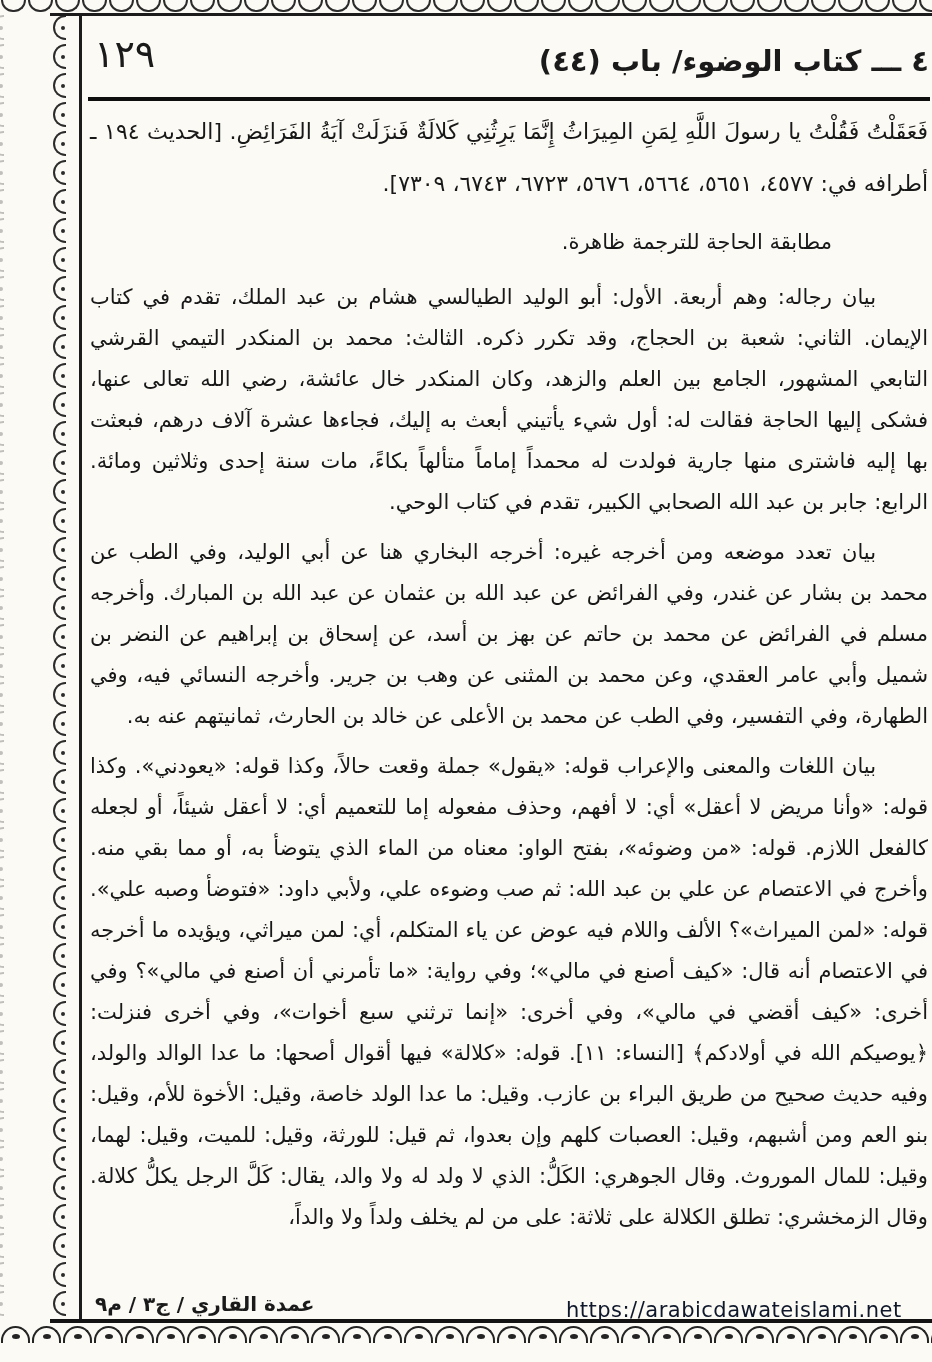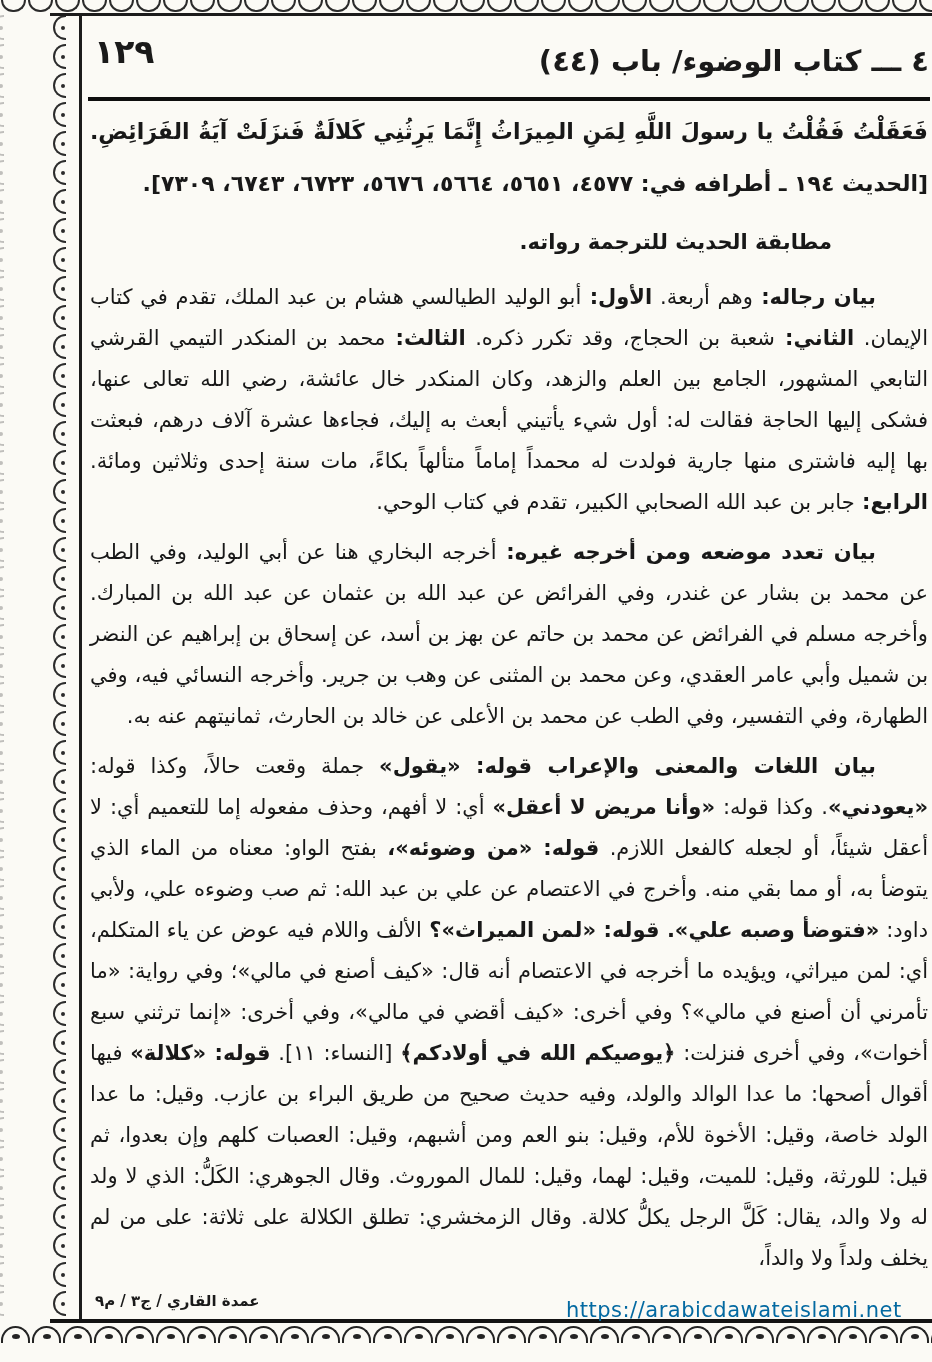--- a/index.html
+++ b/index.html
@@ -50,50 +50,50 @@
   }
   .border-left.faint { left:-9px; opacity:.28; }
 
   .frame-top    { position:absolute; left:50px; top:13px;  width:882px; height:2.5px; background:#1c1c1c; }
   .frame-left   { position:absolute; left:79px; top:13px;  width:2.5px; height:1308px; background:#1c1c1c; }
   .frame-bottom { position:absolute; left:50px; top:1319px; width:882px; height:3.5px; background:#131313; }
 
   
   .page-number {
     position:absolute; left:94px; top:32px;
-    font-size:33px; font-weight:bold; letter-spacing:2px;
+    font-size:38px; font-weight:normal; letter-spacing:2px;
   }
   .book-header {
     position:absolute; right:3px; top:44px;
     direction:rtl; font-size:29px; font-weight:bold; white-space:nowrap;
   }
   .header-rule { position:absolute; left:88px; top:97px; width:842px; height:4px; background:#0e0e0e; }
 
   
   .content {
     position:absolute; left:90px; top:106px; width:838px;
     direction:rtl; text-align:justify;
     font-size:21px; line-height:41px; color:#181818;
   }
   .para { margin:0 0 9px; text-indent:52px; }
-  .para .b, .para.allbold { font-weight:bold; }
+  .para .b, .para.allbold { font-weight:normal; }
   .para.hadith {
     font-weight:bold; font-size:22px; line-height:52px;
     text-indent:0; margin-bottom:12px;
   }
   .para.lead { text-indent:96px; margin-bottom:14px; }
 
   
   .footer-edition {
     position:absolute; left:95px; top:1292px;
-    direction:rtl; font-size:15px; font-weight:bold;
+    direction:rtl; font-size:20px; font-weight:bold;
   }
   .watermark {
     position:absolute; left:566px; top:1298px;
-    font-size:21px; color:#0369a1; letter-spacing:.5px;
+    font-size:21px; color:#0f172a; letter-spacing:.5px;
     font-family:"DejaVu Sans", sans-serif;
   }
 </style>
 </head>
 <body>
 
 <div class="border-top">
     <div class="sc top"></div>
     <div class="sc top"></div>
     <div class="sc top"></div>
@@ -260,20 +260,20 @@
 <div class="frame-top"></div>
 <div class="frame-left"></div>
 <div class="frame-bottom"></div>
 
 <div class="page-number">١٢٩</div>
 <div class="book-header">٤ ـــ كتاب الوضوء/ باب (٤٤)</div>
 <div class="header-rule"></div>
 
 <div class="content">
     <p class="para hadith"><span class="b">فَعَقَلْتُ فَقُلْتُ يا رسولَ اللَّهِ لِمَنِ المِيرَاثُ إِنَّمَا يَرِثُنِي كَلالَةٌ فَنزَلَتْ آيَةُ الفَرَائِضِ. [الحديث ١٩٤ ـ أطرافه في: ٤٥٧٧، ٥٦٥١، ٥٦٦٤، ٥٦٧٦، ٦٧٢٣، ٦٧٤٣، ٧٣٠٩].</span></p>
-    <p class="para lead"><span class="b">مطابقة الحديث للترجمة رواته.</span></p>
+    <p class="para lead"><span class="b">مطابقة الحاجة للترجمة ظاهرة.</span></p>
     <p class="para"><span class="b">بيان رجاله: </span><span>وهم أربعة. </span><span class="b">الأول: </span><span>أبو الوليد الطيالسي هشام بن عبد الملك، تقدم في كتاب الإيمان. </span><span class="b">الثاني: </span><span>شعبة بن الحجاج، وقد تكرر ذكره. </span><span class="b">الثالث: </span><span>محمد بن المنكدر التيمي القرشي التابعي المشهور، الجامع بين العلم والزهد، وكان المنكدر خال عائشة، رضي الله تعالى عنها، فشكى إليها الحاجة فقالت له: أول شيء يأتيني أبعث به إليك، فجاءها عشرة آلاف درهم، فبعثت بها إليه فاشترى منها جارية فولدت له محمداً إماماً متألهاً بكاءً، مات سنة إحدى وثلاثين ومائة. </span><span class="b">الرابع: </span><span>جابر بن عبد الله الصحابي الكبير، تقدم في كتاب الوحي.</span></p>
     <p class="para"><span class="b">بيان تعدد موضعه ومن أخرجه غيره: </span><span>أخرجه البخاري هنا عن أبي الوليد، وفي الطب عن محمد بن بشار عن غندر، وفي الفرائض عن عبد الله بن عثمان عن عبد الله بن المبارك. وأخرجه مسلم في الفرائض عن محمد بن حاتم عن بهز بن أسد، عن إسحاق بن إبراهيم عن النضر بن شميل وأبي عامر العقدي، وعن محمد بن المثنى عن وهب بن جرير. وأخرجه النسائي فيه، وفي الطهارة، وفي التفسير، وفي الطب عن محمد بن الأعلى عن خالد بن الحارث، ثمانيتهم عنه به.</span></p>
     <p class="para"><span class="b">بيان اللغات والمعنى والإعراب قوله: </span><span class="b">«يقول»</span><span> جملة وقعت حالاً، وكذا قوله: </span><span class="b">«يعودني»</span><span>. وكذا قوله: </span><span class="b">«وأنا مريض لا أعقل»</span><span> أي: لا أفهم، وحذف مفعوله إما للتعميم أي: لا أعقل شيئاً، أو لجعله كالفعل اللازم. </span><span class="b">قوله: «من وضوئه»،</span><span> بفتح الواو: معناه من الماء الذي يتوضأ به، أو مما بقي منه. وأخرج في الاعتصام عن علي بن عبد الله: ثم صب وضوءه علي، ولأبي داود: </span><span class="b">«فتوضأ وصبه علي». </span><span class="b">قوله: «لمن الميراث»؟ </span><span>الألف واللام فيه عوض عن ياء المتكلم، أي: لمن ميراثي، ويؤيده ما أخرجه في الاعتصام أنه قال: «كيف أصنع في مالي»؛ وفي رواية: «ما تأمرني أن أصنع في مالي»؟ وفي أخرى: «كيف أقضي في مالي»، وفي أخرى: «إنما ترثني سبع أخوات»، وفي أخرى فنزلت: </span><span class="b">﴿يوصيكم الله في أولادكم﴾</span><span> [النساء: ١١]. </span><span class="b">قوله: «كلالة»</span><span> فيها أقوال أصحها: ما عدا الوالد والولد، وفيه حديث صحيح من طريق البراء بن عازب. وقيل: ما عدا الولد خاصة، وقيل: الأخوة للأم، وقيل: بنو العم ومن أشبهم، وقيل: العصبات كلهم وإن بعدوا، ثم قيل: للورثة، وقيل: للميت، وقيل: لهما، وقيل: للمال الموروث. وقال الجوهري: الكَلُّ: الذي لا ولد له ولا والد، يقال: كَلَّ الرجل يكلُّ كلالة. وقال الزمخشري: تطلق الكلالة على ثلاثة: على من لم يخلف ولداً ولا والداً،</span></p>
   </div>
 
 <div class="footer-edition">عمدة القاري / ج٣ / م٩</div>
 <div class="watermark">https://arabicdawateislami.net</div>
 
 </body></html>

